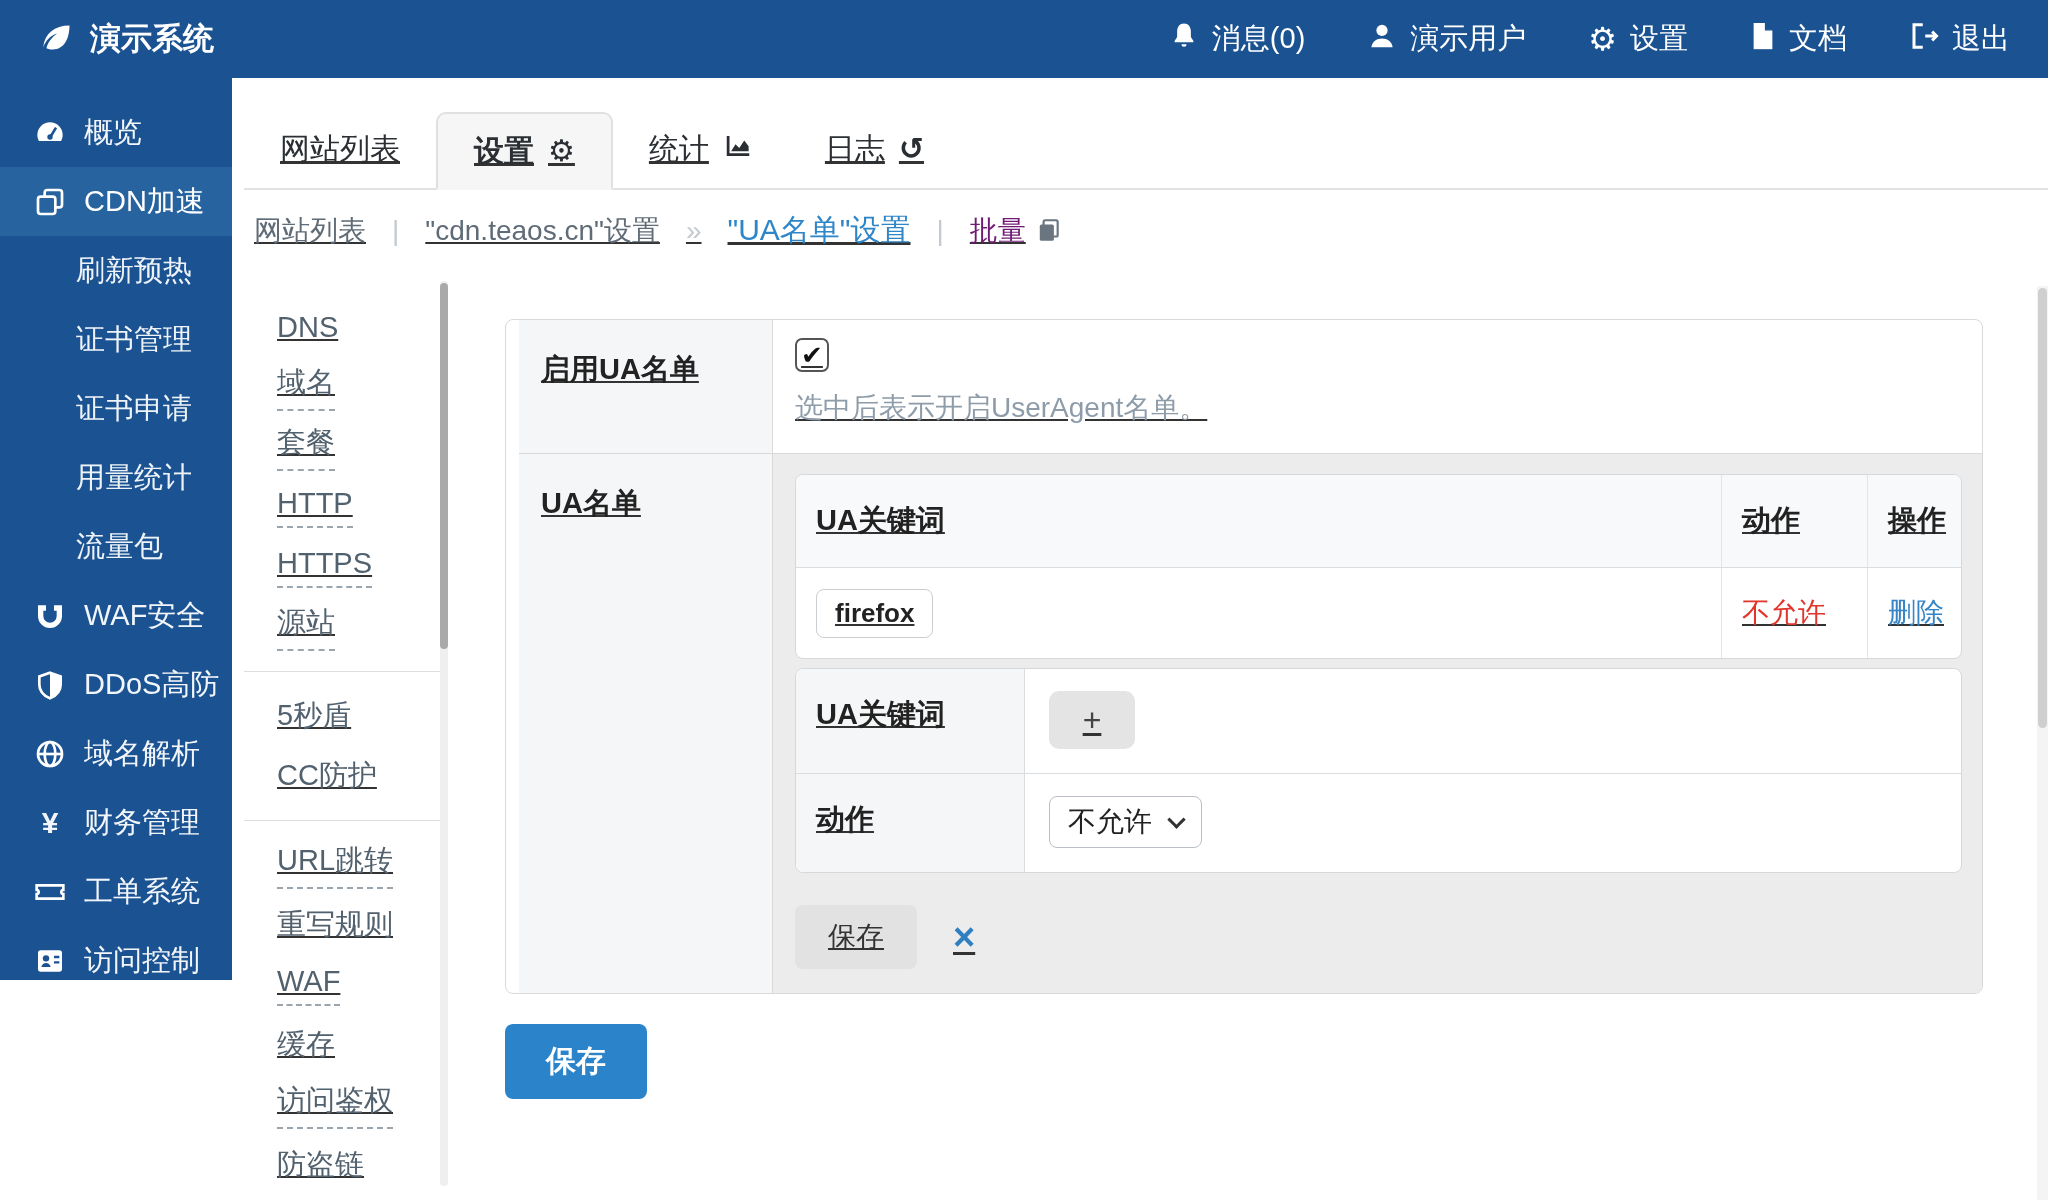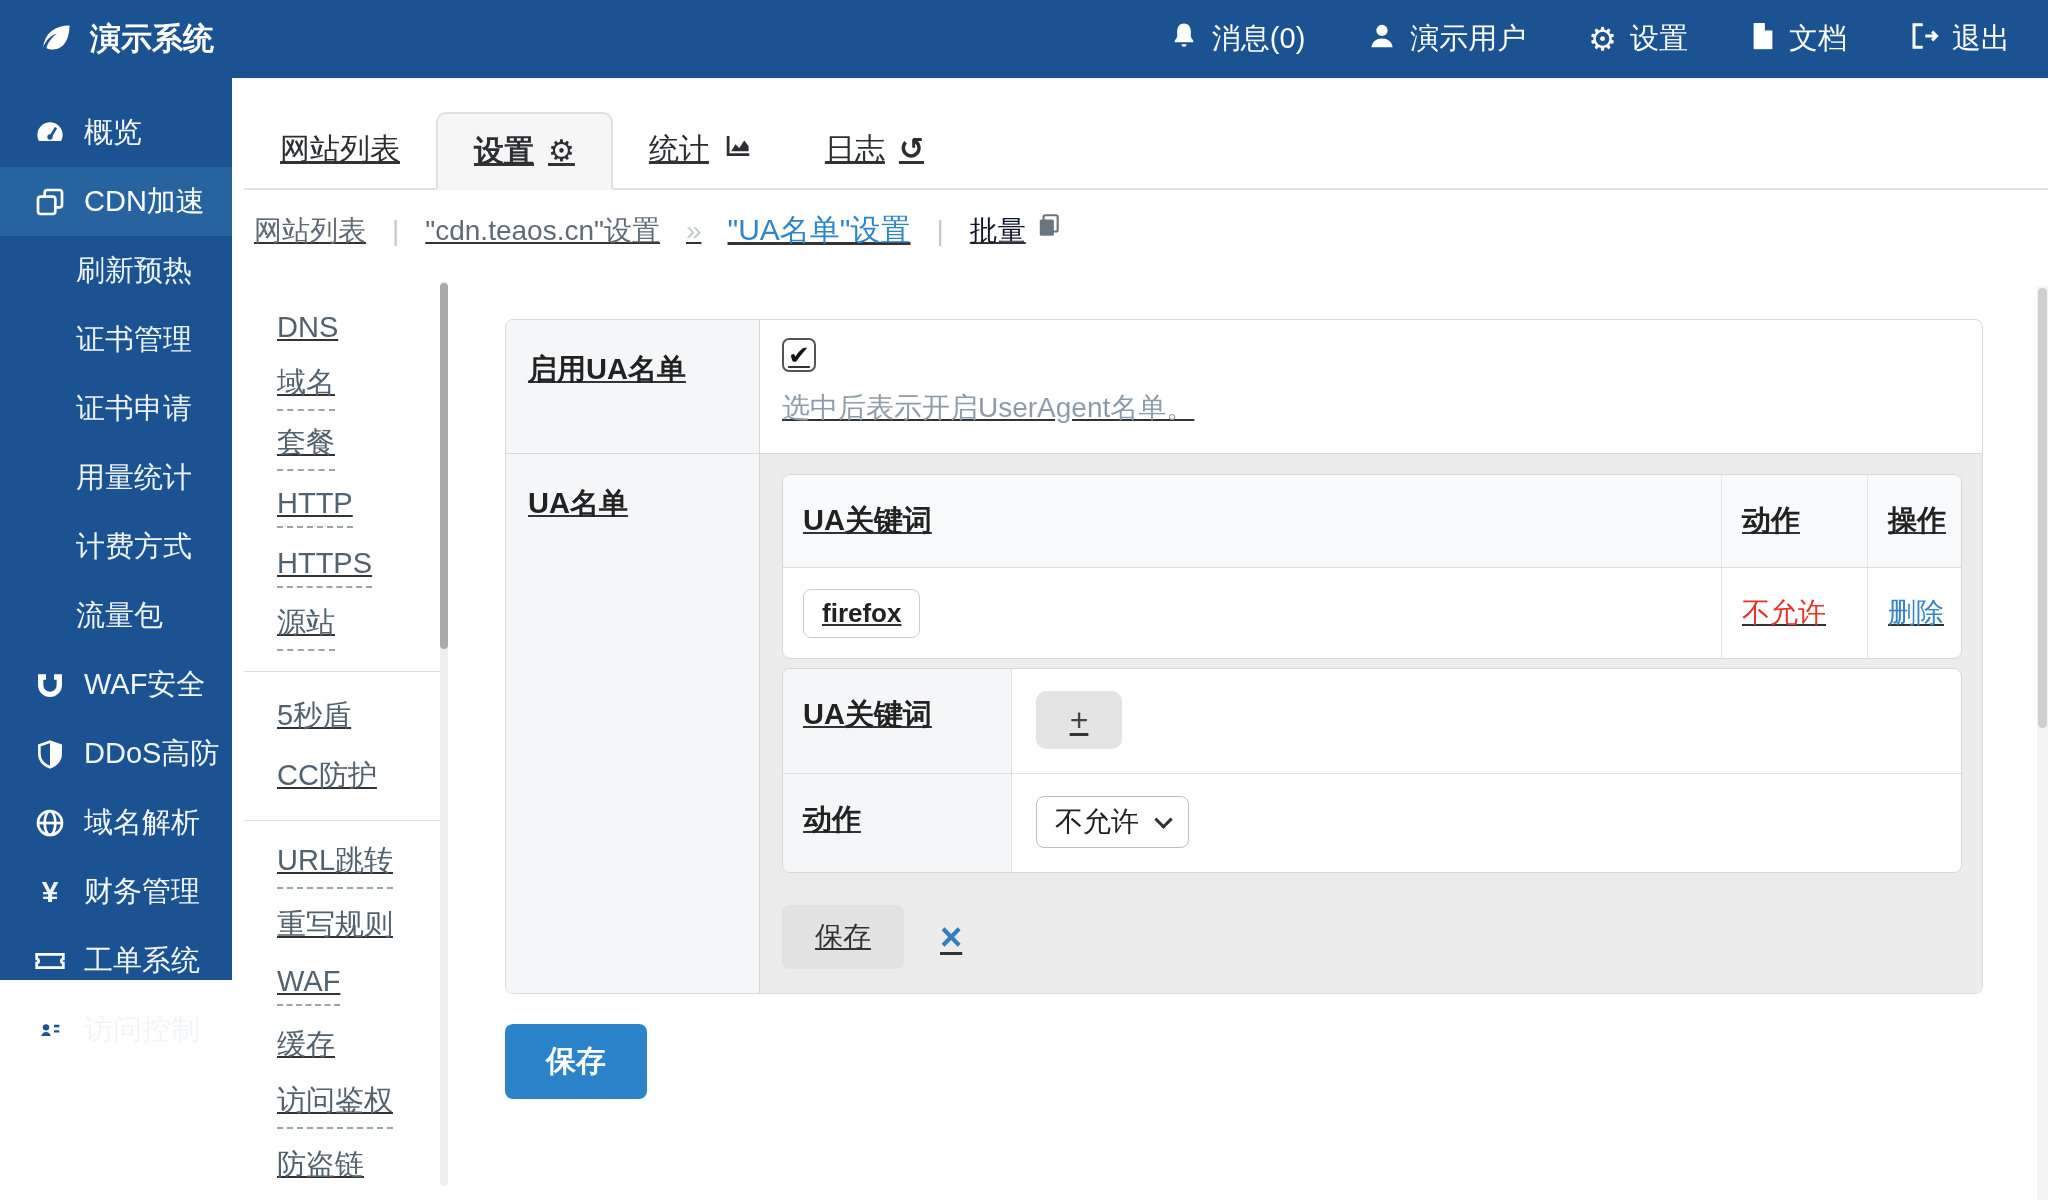--- a/index.html
+++ b/index.html
@@ -32,32 +32,32 @@
   .tab{ height:78px; display:flex; align-items:center; gap:14px; padding:0 36px; font-size:30px; color:#2b2f33; cursor:pointer; }
   .tab .tab-glyph{ font-size:30px; line-height:1; }
   .tab.active{
     background:#f6f6f6; border:2px solid #e0e0e0; border-bottom:2px solid #f6f6f6;
     border-radius:10px 10px 0 0; margin-bottom:-2px; font-weight:bold;
   }
   
   .breadcrumb{ display:flex; align-items:center; gap:26px; padding:20px 0 16px 10px; font-size:28px; color:#5f6b76; }
   .bc-sep{ color:#c3c9ce; }
   .bc-current{ color:#2e86c8; font-size:30px; }
-  .bc-batch{ display:flex; align-items:flex-start; gap:10px; color:#0f172a; cursor:pointer; }
+  .bc-batch{ display:flex; align-items:flex-end; gap:10px; color:#701a75; cursor:pointer; }
   
   .main{ display:flex; align-items:flex-start; }
   .submenu{ width:196px; flex:none; padding-top:30px; }
   .subitem{ height:60px; display:flex; align-items:center; padding-left:33px; font-size:29px; color:#52616e; cursor:pointer; }
   .subitem span.dashed{ border-bottom:2px dashed #9aa5ae; padding-bottom:6px; }
   .sm-divider{ height:1px; background:#ddd; margin:14px 0; }
   .vscroll{ width:8px; flex:none; background:#efefef; border-radius:4px; height:905px; margin-top:14px; position:relative; }
   .vscroll .thumb{ position:absolute; top:2px; left:0; width:8px; height:366px; background:#a9a9a9; border-radius:4px; }
   
   .formarea{ flex:1; margin-left:57px; margin-right:65px; }
-  .formbox{ margin-top:52px; border:1px solid #d9d9d9; border-radius:8px; overflow:hidden; }
+  .formbox{ margin-top:52px; border:1px solid #d9d9d9; border-radius:8px; overflow:hidden;padding-left:13px; }
   .frow{ display:grid; grid-template-columns:254px 1fr; }
   .frow + .frow{ border-top:1px solid #d9d9d9; }
   .flabel{ background:#f5f6f7; border-right:1px solid #d9d9d9; padding:30px 0 0 22px; font-weight:bold; font-size:29px; color:#222; }
   .fvalue{ padding:18px 20px 24px 22px; }
   .fvalue.gray{ background:#ececec; }
   .row-enable .fvalue{ min-height:133px; }
   .checkbox{ width:34px; height:34px; background:#fff; border:2px solid #555; border-radius:7px;
              display:flex; align-items:center; justify-content:center; font-size:26px; font-weight:bold; color:#111; cursor:pointer; }
   .help{ color:#8e9caa; font-size:28px; margin-top:16px; line-height:1.45; }
   
@@ -174,23 +174,20 @@
         <span>刷新预热</span>
       </div>
     <div class="sideitem sub">
         <span>证书管理</span>
       </div>
     <div class="sideitem sub">
         <span>证书申请</span>
       </div>
     <div class="sideitem sub">
         <span>用量统计</span>
-      </div>
-    <div class="sideitem sub">
-        <span>计费方式</span>
       </div>
     <div class="sideitem sub">
         <span>流量包</span>
       </div>
     <div class="sideitem">
       <span class="icon">
         <svg width="32" height="32" viewBox="0 0 24 24">
             <path fill="#fff" d="M3 4h6v4H7v4a5 5 0 0 0 10 0V8h-2V4h6v8a9 9 0 0 1-18 0V4z"></path>
           </svg>
       </span>

